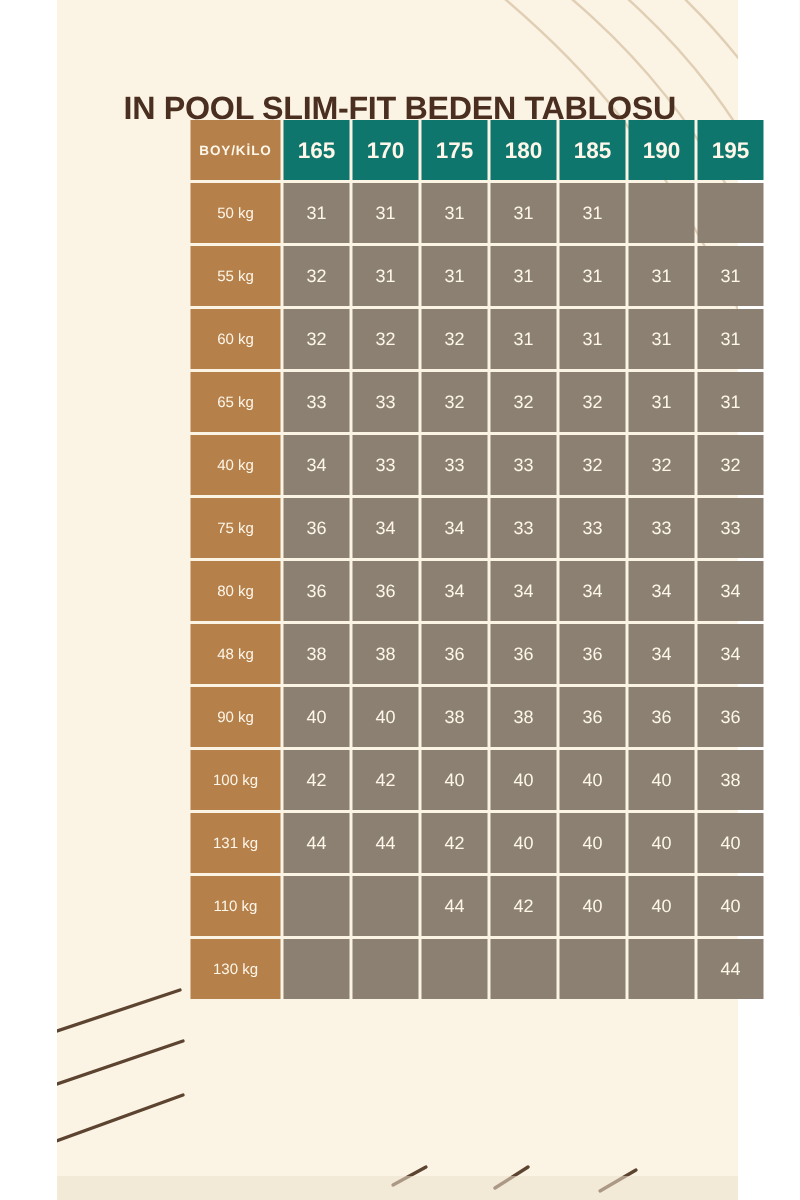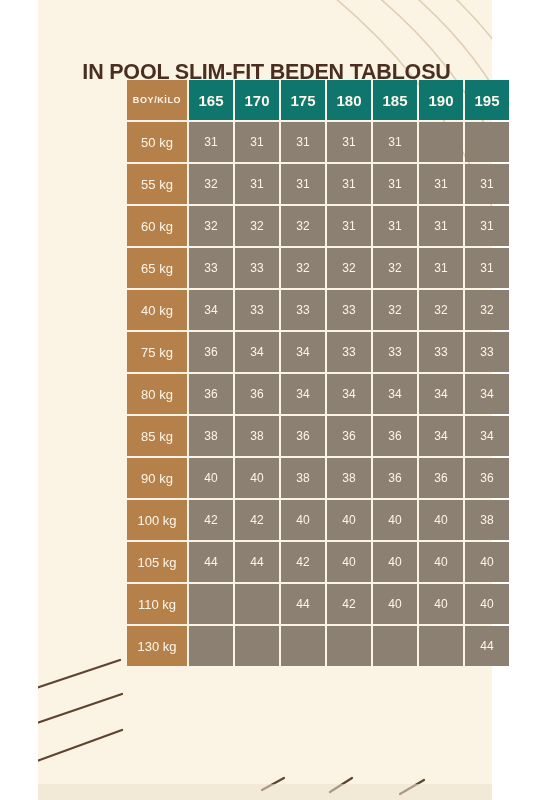--- a/index.html
+++ b/index.html
@@ -91,21 +91,21 @@
     font-weight: bold;
     letter-spacing: 0.6px;
   }
   th.hdr-size {
     background: #0f766e;
     font-size: 15px;
     font-weight: bold;
   }
   td.row-label {
     background: #b5804a;
-    font-size: 13px;
+    font-size: 10px;
     font-weight: normal;
   }
   td.cell {
     background: #8c8072;
     font-size: 12px;
     font-weight: normal;
   }
   td.cell.empty {
     background: #8c8072;
   }
@@ -239,21 +239,21 @@
             <td class="row-label">80 kg</td>
             <td class="cell">36</td>
             <td class="cell">36</td>
             <td class="cell">34</td>
             <td class="cell">34</td>
             <td class="cell">34</td>
             <td class="cell">34</td>
             <td class="cell">34</td>
           </tr>
         <tr>
-            <td class="row-label">85 kg</td>
+            <td class="row-label">48 kg</td>
             <td class="cell">38</td>
             <td class="cell">38</td>
             <td class="cell">36</td>
             <td class="cell">36</td>
             <td class="cell">36</td>
             <td class="cell">34</td>
             <td class="cell">34</td>
           </tr>
         <tr>
             <td class="row-label">90 kg</td>
@@ -269,21 +269,21 @@
             <td class="row-label">100 kg</td>
             <td class="cell">42</td>
             <td class="cell">42</td>
             <td class="cell">40</td>
             <td class="cell">40</td>
             <td class="cell">40</td>
             <td class="cell">40</td>
             <td class="cell">38</td>
           </tr>
         <tr>
-            <td class="row-label">105 kg</td>
+            <td class="row-label">131 kg</td>
             <td class="cell">44</td>
             <td class="cell">44</td>
             <td class="cell">42</td>
             <td class="cell">40</td>
             <td class="cell">40</td>
             <td class="cell">40</td>
             <td class="cell">40</td>
           </tr>
         <tr>
             <td class="row-label">110 kg</td>

